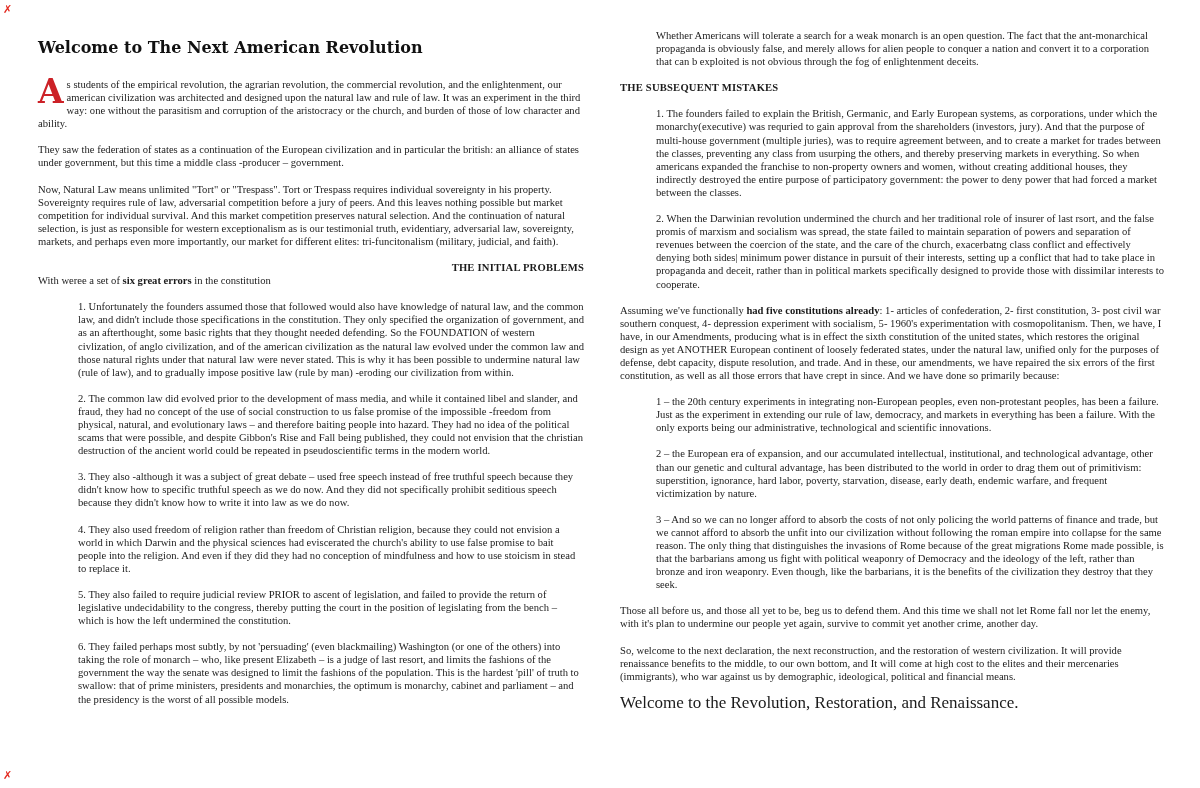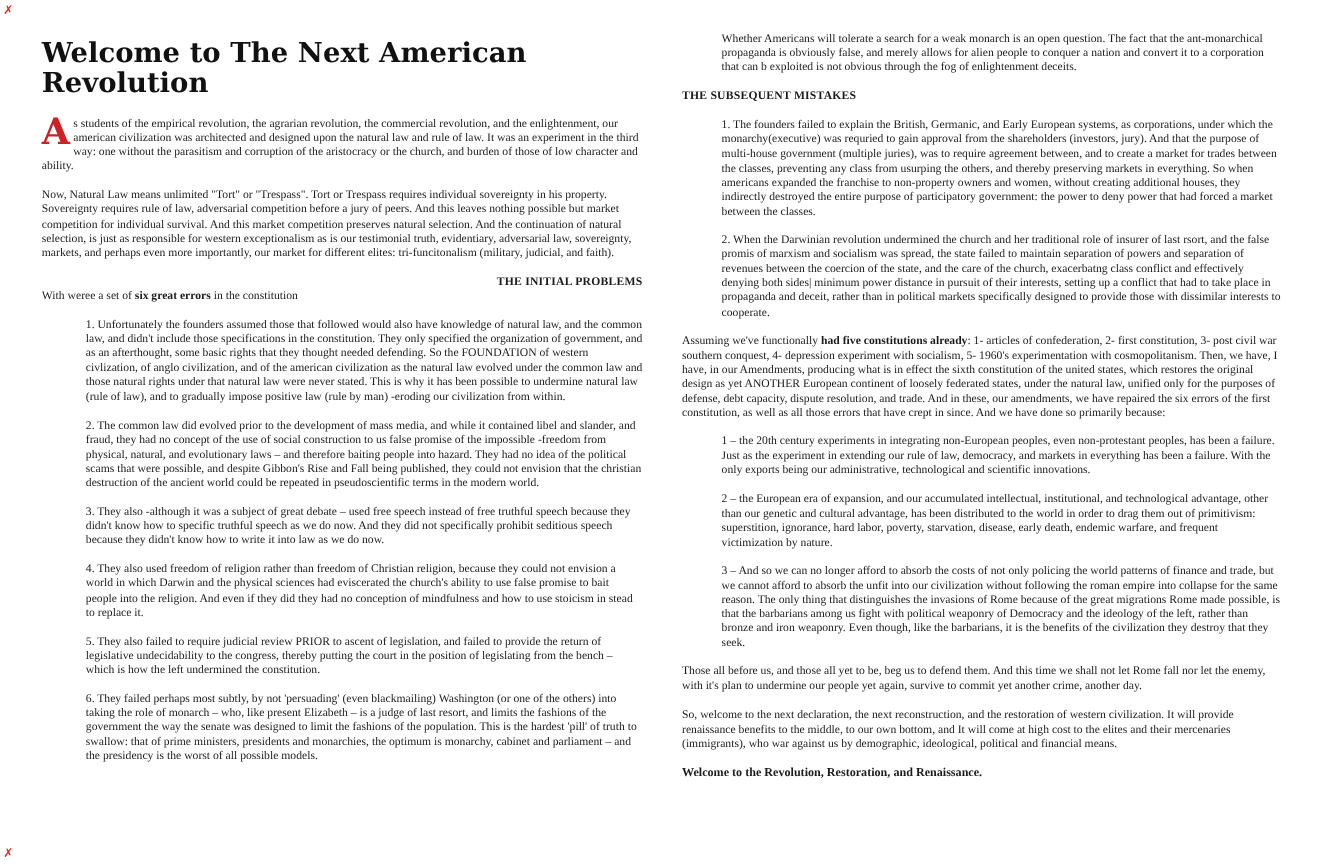--- a/index.html
+++ b/index.html
@@ -11,51 +11,52 @@
   .broken-x{
     position:absolute;color:#e3271d;font-size:11px;line-height:11px;
     font-family:"DejaVu Sans", sans-serif;
   }
   .broken-x.top{left:3px;top:4px;}
   .broken-x.bottom{left:3px;top:770px;}
   .col{position:absolute;font-size:10.6px;line-height:13.1px;}
   .col.left{left:38px;top:34px;width:546px;}
   .col.right{left:620px;top:29px;width:545px;}
   h1.doc-title{
-    font-family:"DejaVu Serif", serif;font-size:25px;line-height:28px;
+    font-family:"DejaVu Serif", serif;font-size:16px;line-height:28px;
     font-weight:bold;margin:0 0 16px 0;color:#111;
   }
   p{margin:0 0 13px 0;}
   p.tight{margin:0;}
   .heading{font-weight:bold;letter-spacing:0.2px;}
   .heading.tight{margin:0;text-align:right;}
   .indent{padding-left:40px;}
   .col.right .indent{padding-left:36px;}
   .dropcap{
     float:left;color:#cc2127;font-size:33px;line-height:26px;
     font-weight:bold;padding:1px 3px 0 0;font-family:"DejaVu Serif", serif;
   }
   b{font-weight:bold;}
-  .closing{font-weight:bold;font-size:11px;margin-top:16px;}
+  .closing{font-weight:normal;font-size:17px;margin-top:16px;}
 </style>
 </head>
 <body>
 
 <div class="page">
 
   <span class="broken-x top">✗</span>
   <span class="broken-x bottom">✗</span>
 
   <div class="col left">
     <h1 class="doc-title">Welcome to The Next American Revolution</h1>
 
     <p>
       <span class="dropcap">A</span><span>s students of the empirical revolution, the agrarian revolution, the commercial revolution, and the enlightenment, our american civilization was architected and designed upon the natural law and rule of law. It was an experiment in the third way: one without the parasitism and corruption of the aristocracy or the church, and burden of those of low character and ability.</span>
     </p>
 
+    <p>They saw the federation of states as a continuation of the European civilization and in particular the british: an alliance of states under government, but this time a middle class -producer – government.</p>
 
     <p>Now, Natural Law means unlimited "Tort" or "Trespass". Tort or Trespass requires individual sovereignty in his property. Sovereignty requires rule of law, adversarial competition before a jury of peers. And this leaves nothing possible but market competition for individual survival. And this market competition preserves natural selection. And the continuation of natural selection, is just as responsible for western exceptionalism as is our testimonial truth, evidentiary, adversarial law, sovereignty, markets, and perhaps even more importantly, our market for different elites: tri-funcitonalism (military, judicial, and faith).</p>
 
     <p class="heading tight">THE INITIAL PROBLEMS</p>
     <p><span>With weree a set of </span><b>six great errors</b><span> in the constitution</span></p>
 
     <div class="indent">
       <p>1. Unfortunately the founders assumed those that followed would also have knowledge of natural law, and the common law, and didn't include those specifications in the constitution. They only specified the organization of government, and as an afterthought, some basic rights that they thought needed defending. So the FOUNDATION of western civlization, of anglo civilization, and of the american civilization as the natural law evolved under the common law and those natural rights under that natural law were never stated. This is why it has been possible to undermine natural law (rule of law), and to gradually impose positive law (rule by man) -eroding our civilization from within.</p>
       <p>2. The common law did evolved prior to the development of mass media, and while it contained libel and slander, and fraud, they had no concept of the use of social construction to us false promise of the impossible -freedom from physical, natural, and evolutionary laws – and therefore baiting people into hazard. They had no idea of the political scams that were possible, and despite Gibbon's Rise and Fall being published, they could not envision that the christian destruction of the ancient world could be repeated in pseudoscientific terms in the modern world.</p>
       <p>3. They also -although it was a subject of great debate – used free speech instead of free truthful speech because they didn't know how to specific truthful speech as we do now. And they did not specifically prohibit seditious speech because they didn't know how to write it into law as we do now.</p>

